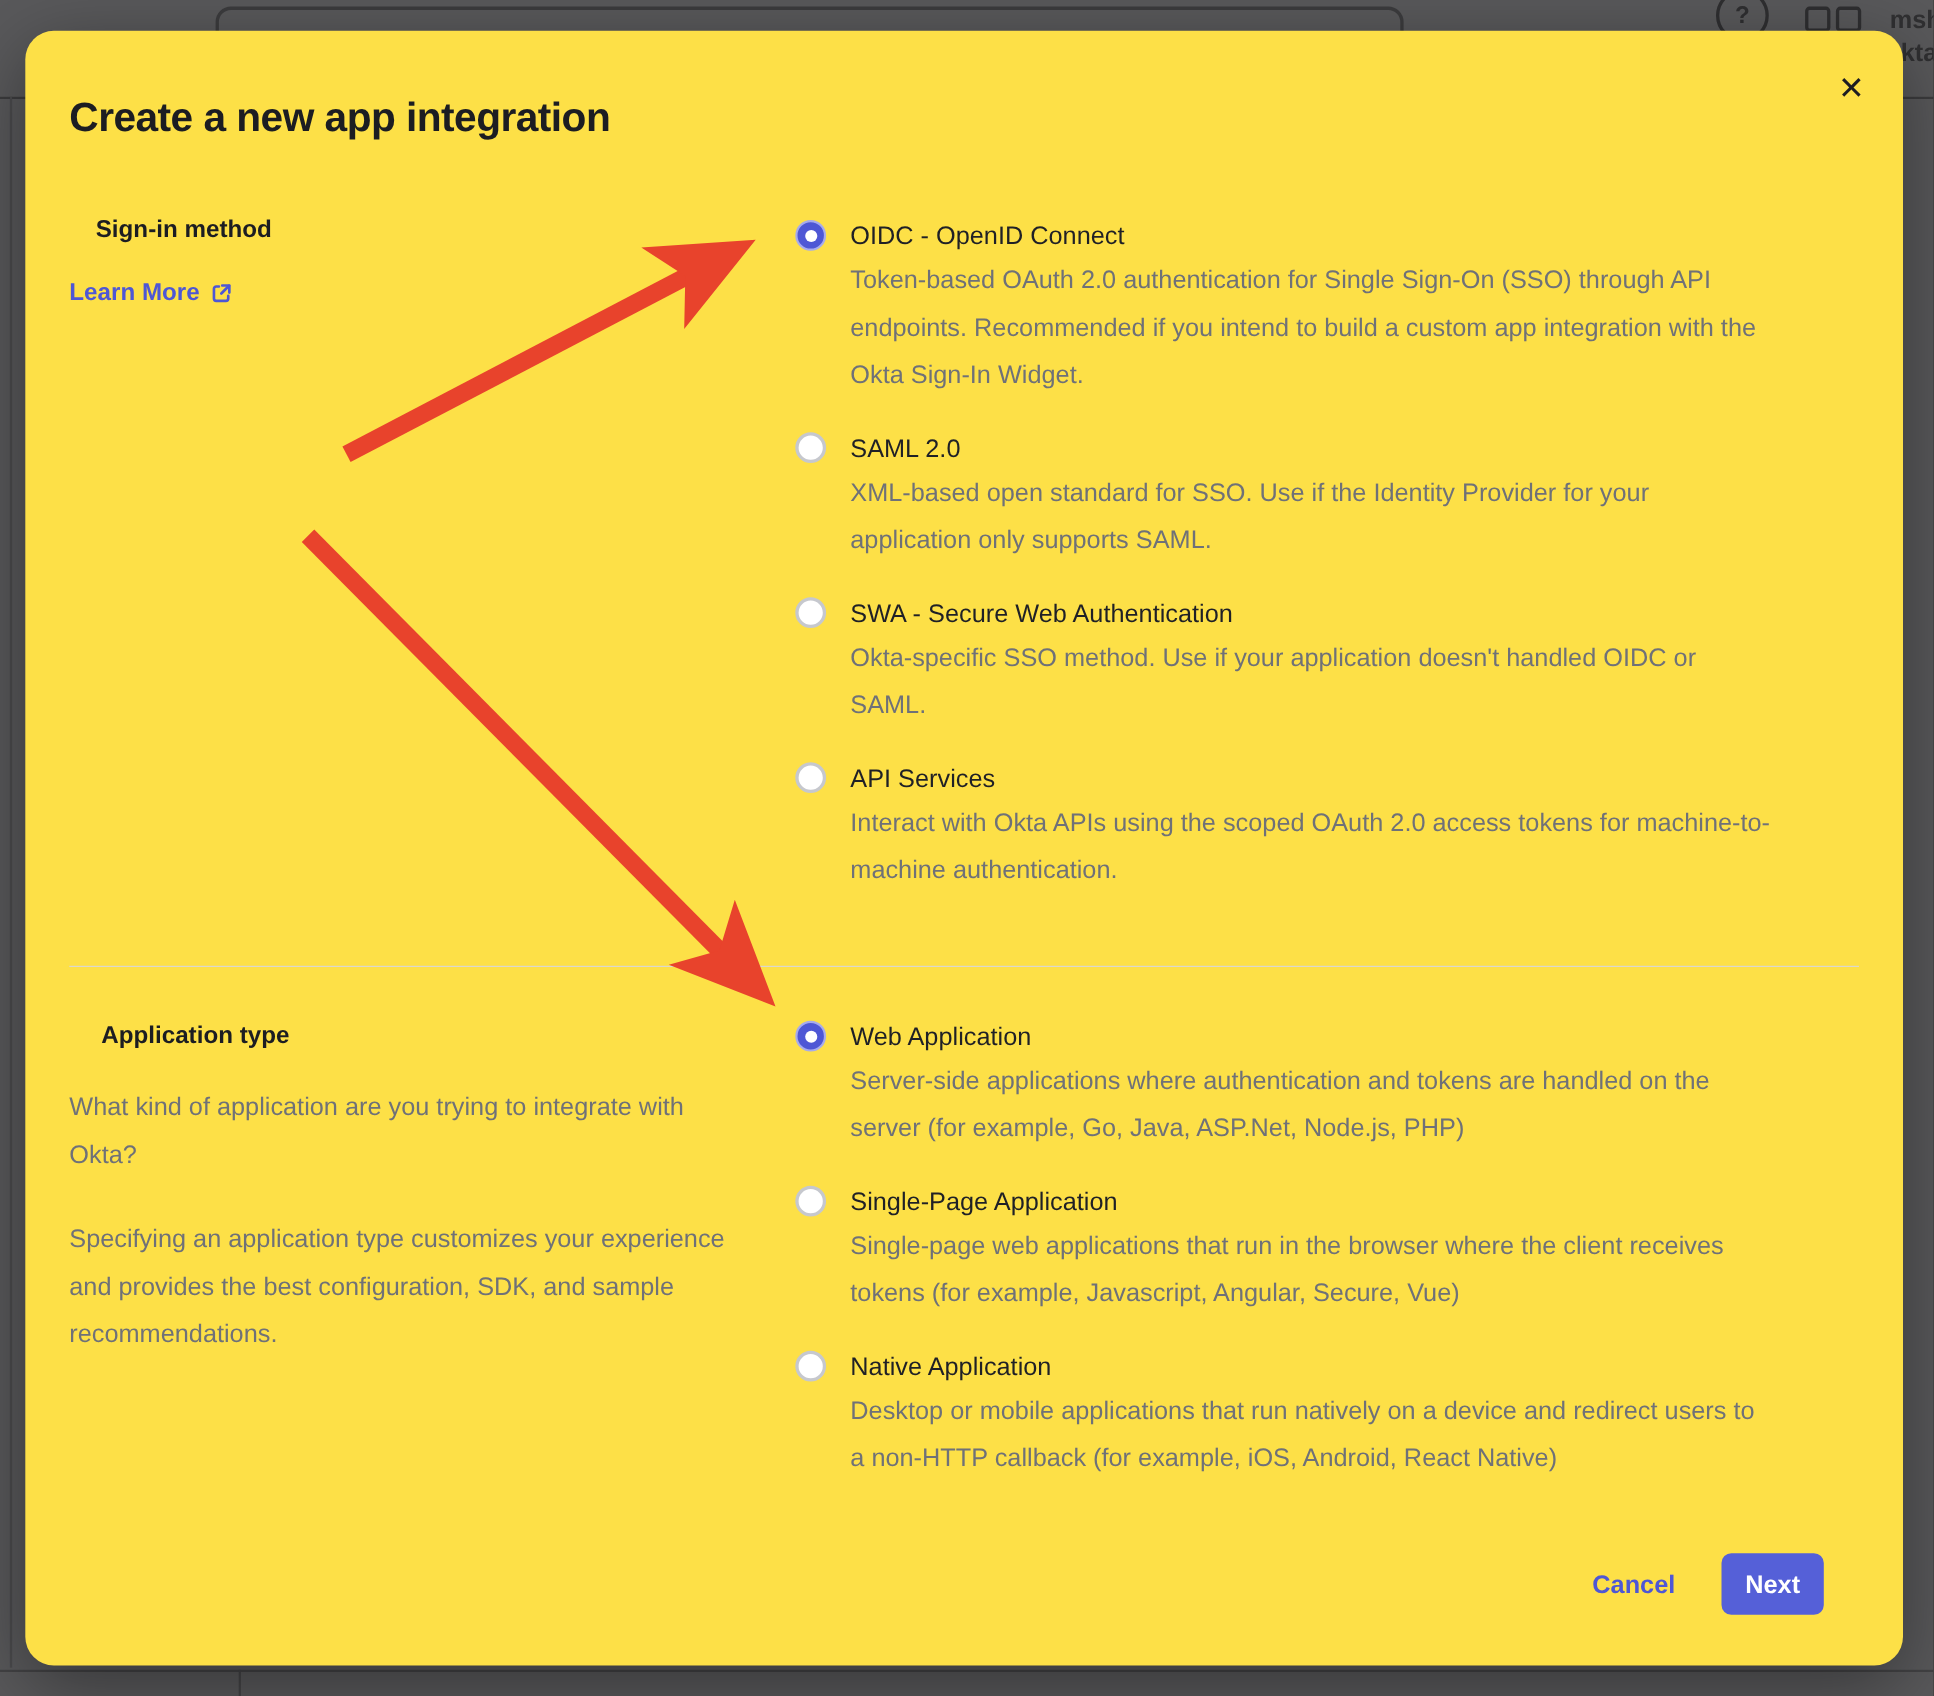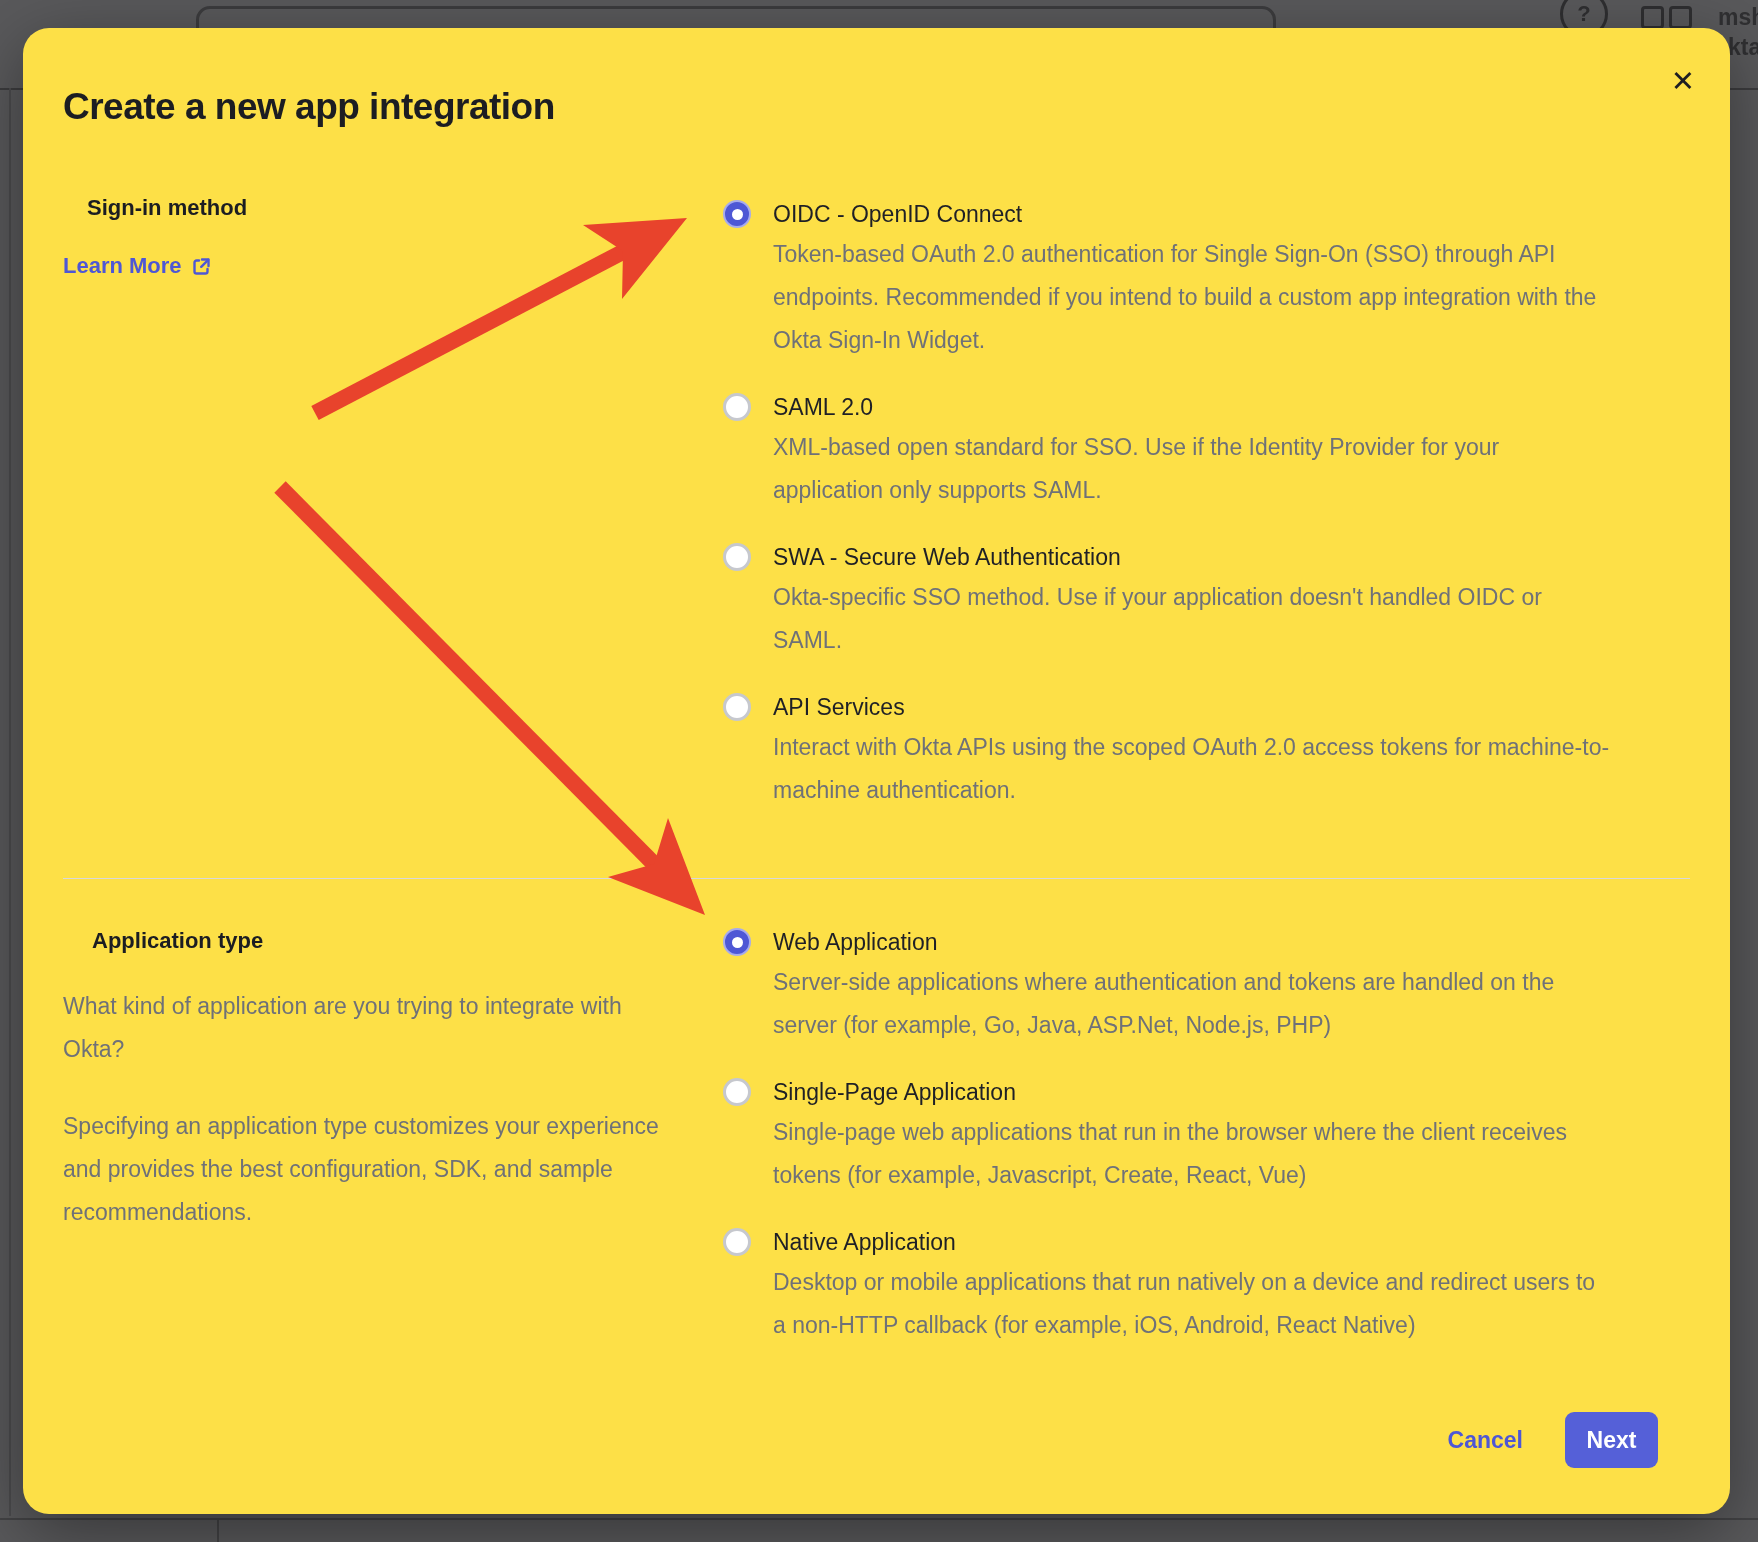--- a/index.html
+++ b/index.html
@@ -147,21 +147,21 @@
           <span class="radio selected"></span>
           <div>
             <div class="opt-title">Web Application</div>
             <div class="opt-desc">Server-side applications where authentication and tokens are handled on the server (for example, Go, Java, ASP.Net, Node.js, PHP)</div>
           </div>
         </div>
         <div class="opt">
           <span class="radio"></span>
           <div>
             <div class="opt-title">Single-Page Application</div>
-            <div class="opt-desc">Single-page web applications that run in the browser where the client receives tokens (for example, Javascript, Create, React, Vue)</div>
+            <div class="opt-desc">Single-page web applications that run in the browser where the client receives tokens (for example, Javascript, Angular, Secure, Vue)</div>
           </div>
         </div>
         <div class="opt">
           <span class="radio"></span>
           <div>
             <div class="opt-title">Native Application</div>
             <div class="opt-desc">Desktop or mobile applications that run natively on a device and redirect users to a non-HTTP callback (for example, iOS, Android, React Native)</div>
           </div>
         </div>
       </div>

